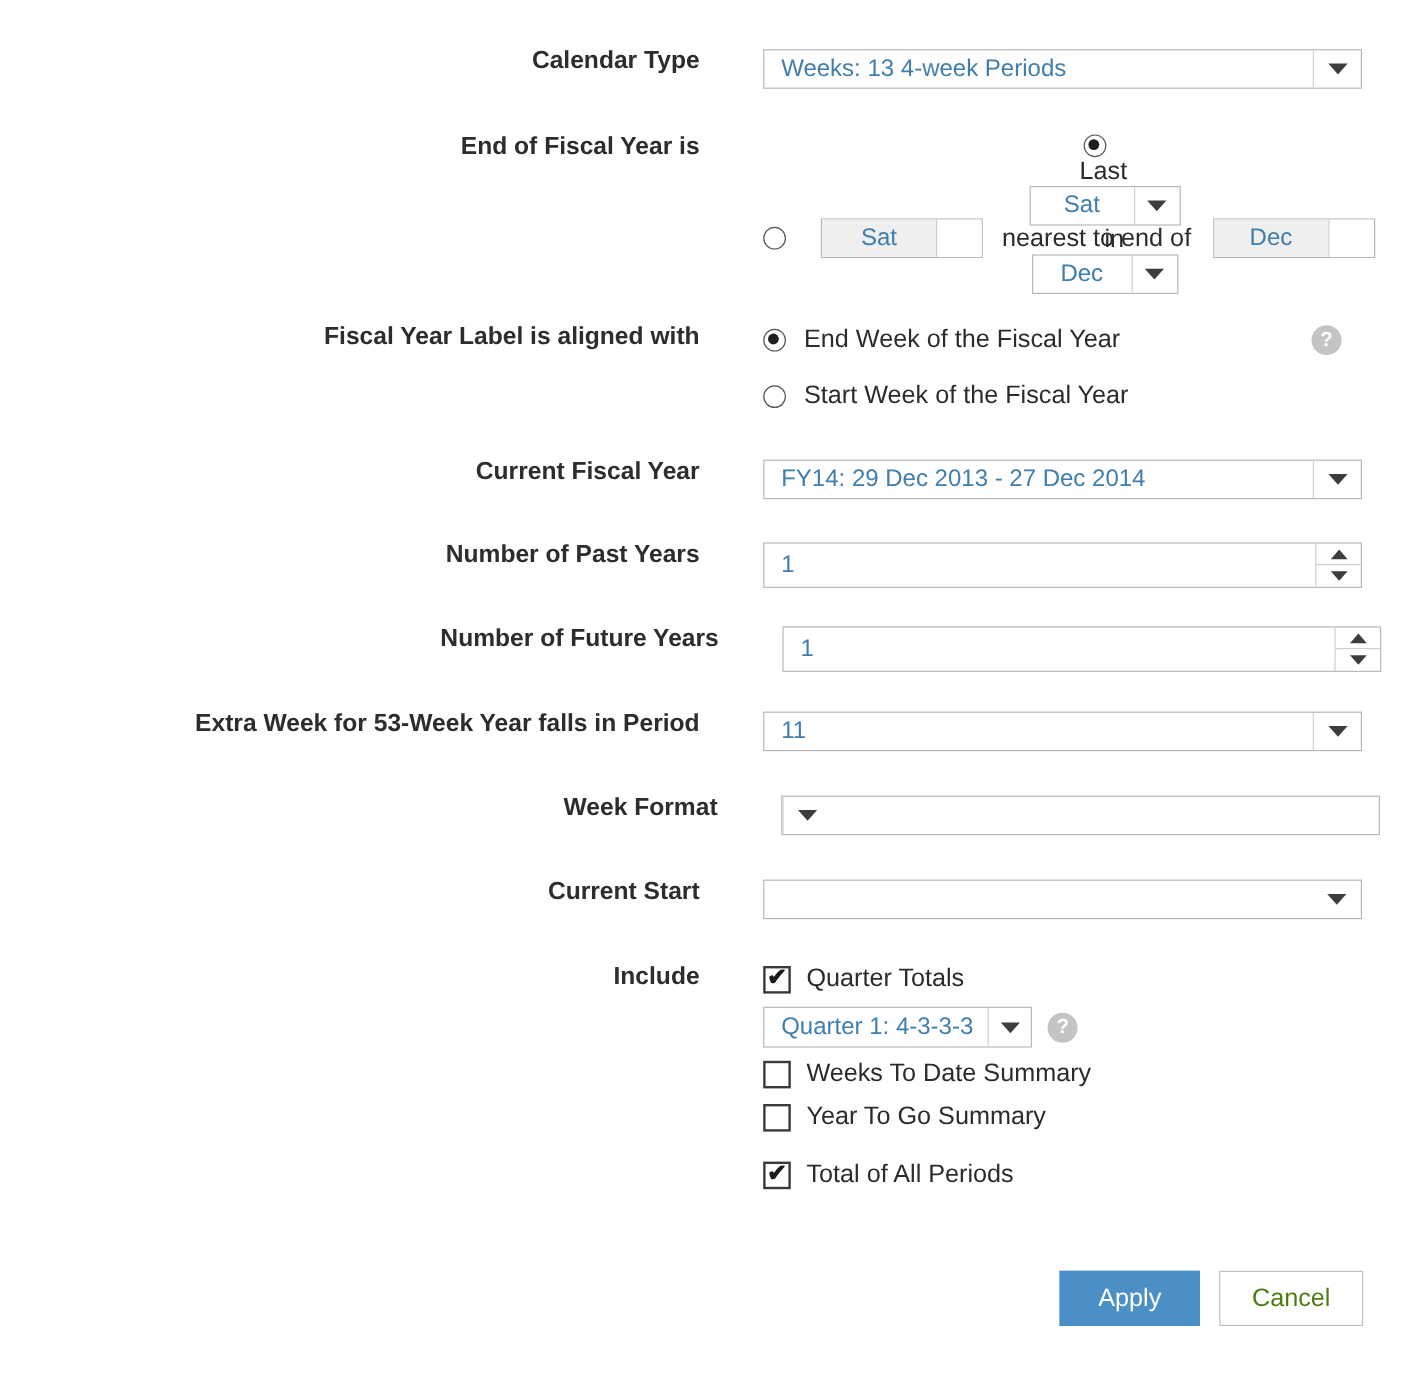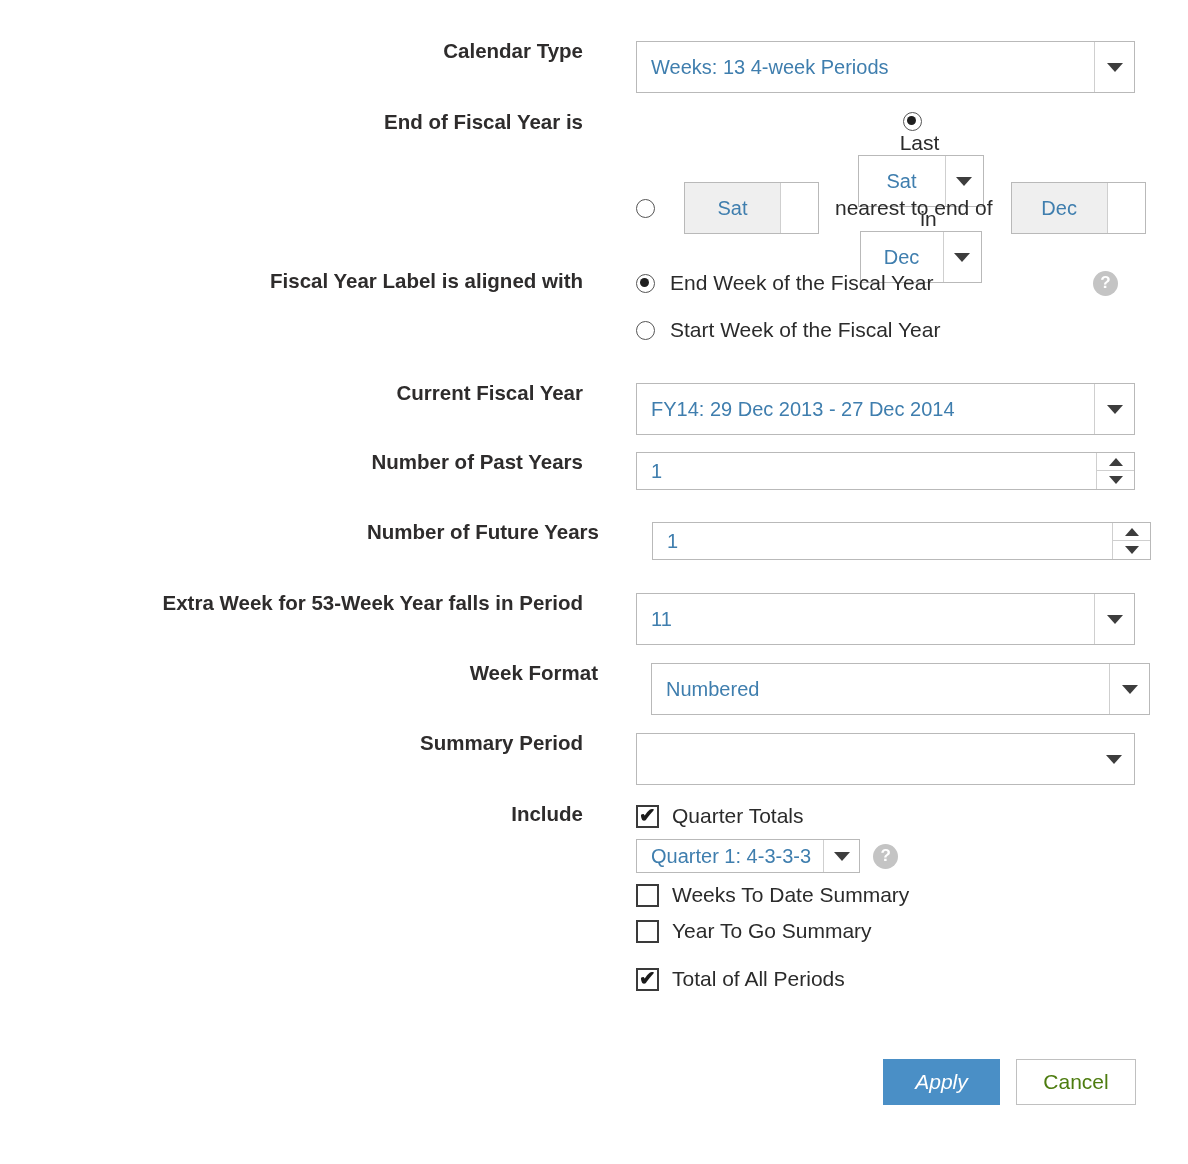--- a/index.html
+++ b/index.html
@@ -42,21 +42,21 @@
     flex: 1 1 auto;
     padding-left: 53px;
   }
 
   
   .select {
     display: inline-flex;
     align-items: stretch;
     border: 1px solid #b9b9b9;
     background: #ffffff;
-    height: 52px;
+    height: 33px;
     vertical-align: middle;
   }
   .select .sel-text {
     display: flex;
     align-items: center;
     padding: 0 10px 0 14px;
     font-size: 20px;
     color: #3f7eae;
     white-space: nowrap;
     overflow: hidden;
@@ -263,21 +263,20 @@
     display: inline-flex;
     align-items: center;
     justify-content: center;
     cursor: pointer;
   }
   .btn-primary {
     background: #4a8fc6;
     color: #ffffff;
     border: 1px solid #4a8fc6;
     width: 117px;
-    font-style: italic;
   }
   .btn-secondary {
     background: #ffffff;
     color: #4d7c0f;
     border: 1px solid #c0c0c0;
     width: 120px;
   }
 </style>
 </head>
 <body>
@@ -406,30 +405,29 @@
             <span class="tri-down"></span>
           </span>
       </div>
     </div>
   </div>
 
   <div class="row r-weekformat">
     <div class="label-cell">Week Format</div>
     <div class="field-cell">
       <div class="select wide">
-        <span class="sel-text">Numbered</span>
         <span class="sel-arrow">
             <span class="tri-down"></span>
           </span>
       </div>
     </div>
   </div>
 
   <div class="row r-curperiod">
-    <div class="label-cell">Summary Period</div>
+    <div class="label-cell">Current Start</div>
     <div class="field-cell">
       <div class="select wide">
         <span class="sel-text"></span>
         <span class="sel-arrow no-divider">
             <span class="tri-down"></span>
           </span>
       </div>
     </div>
   </div>
 

